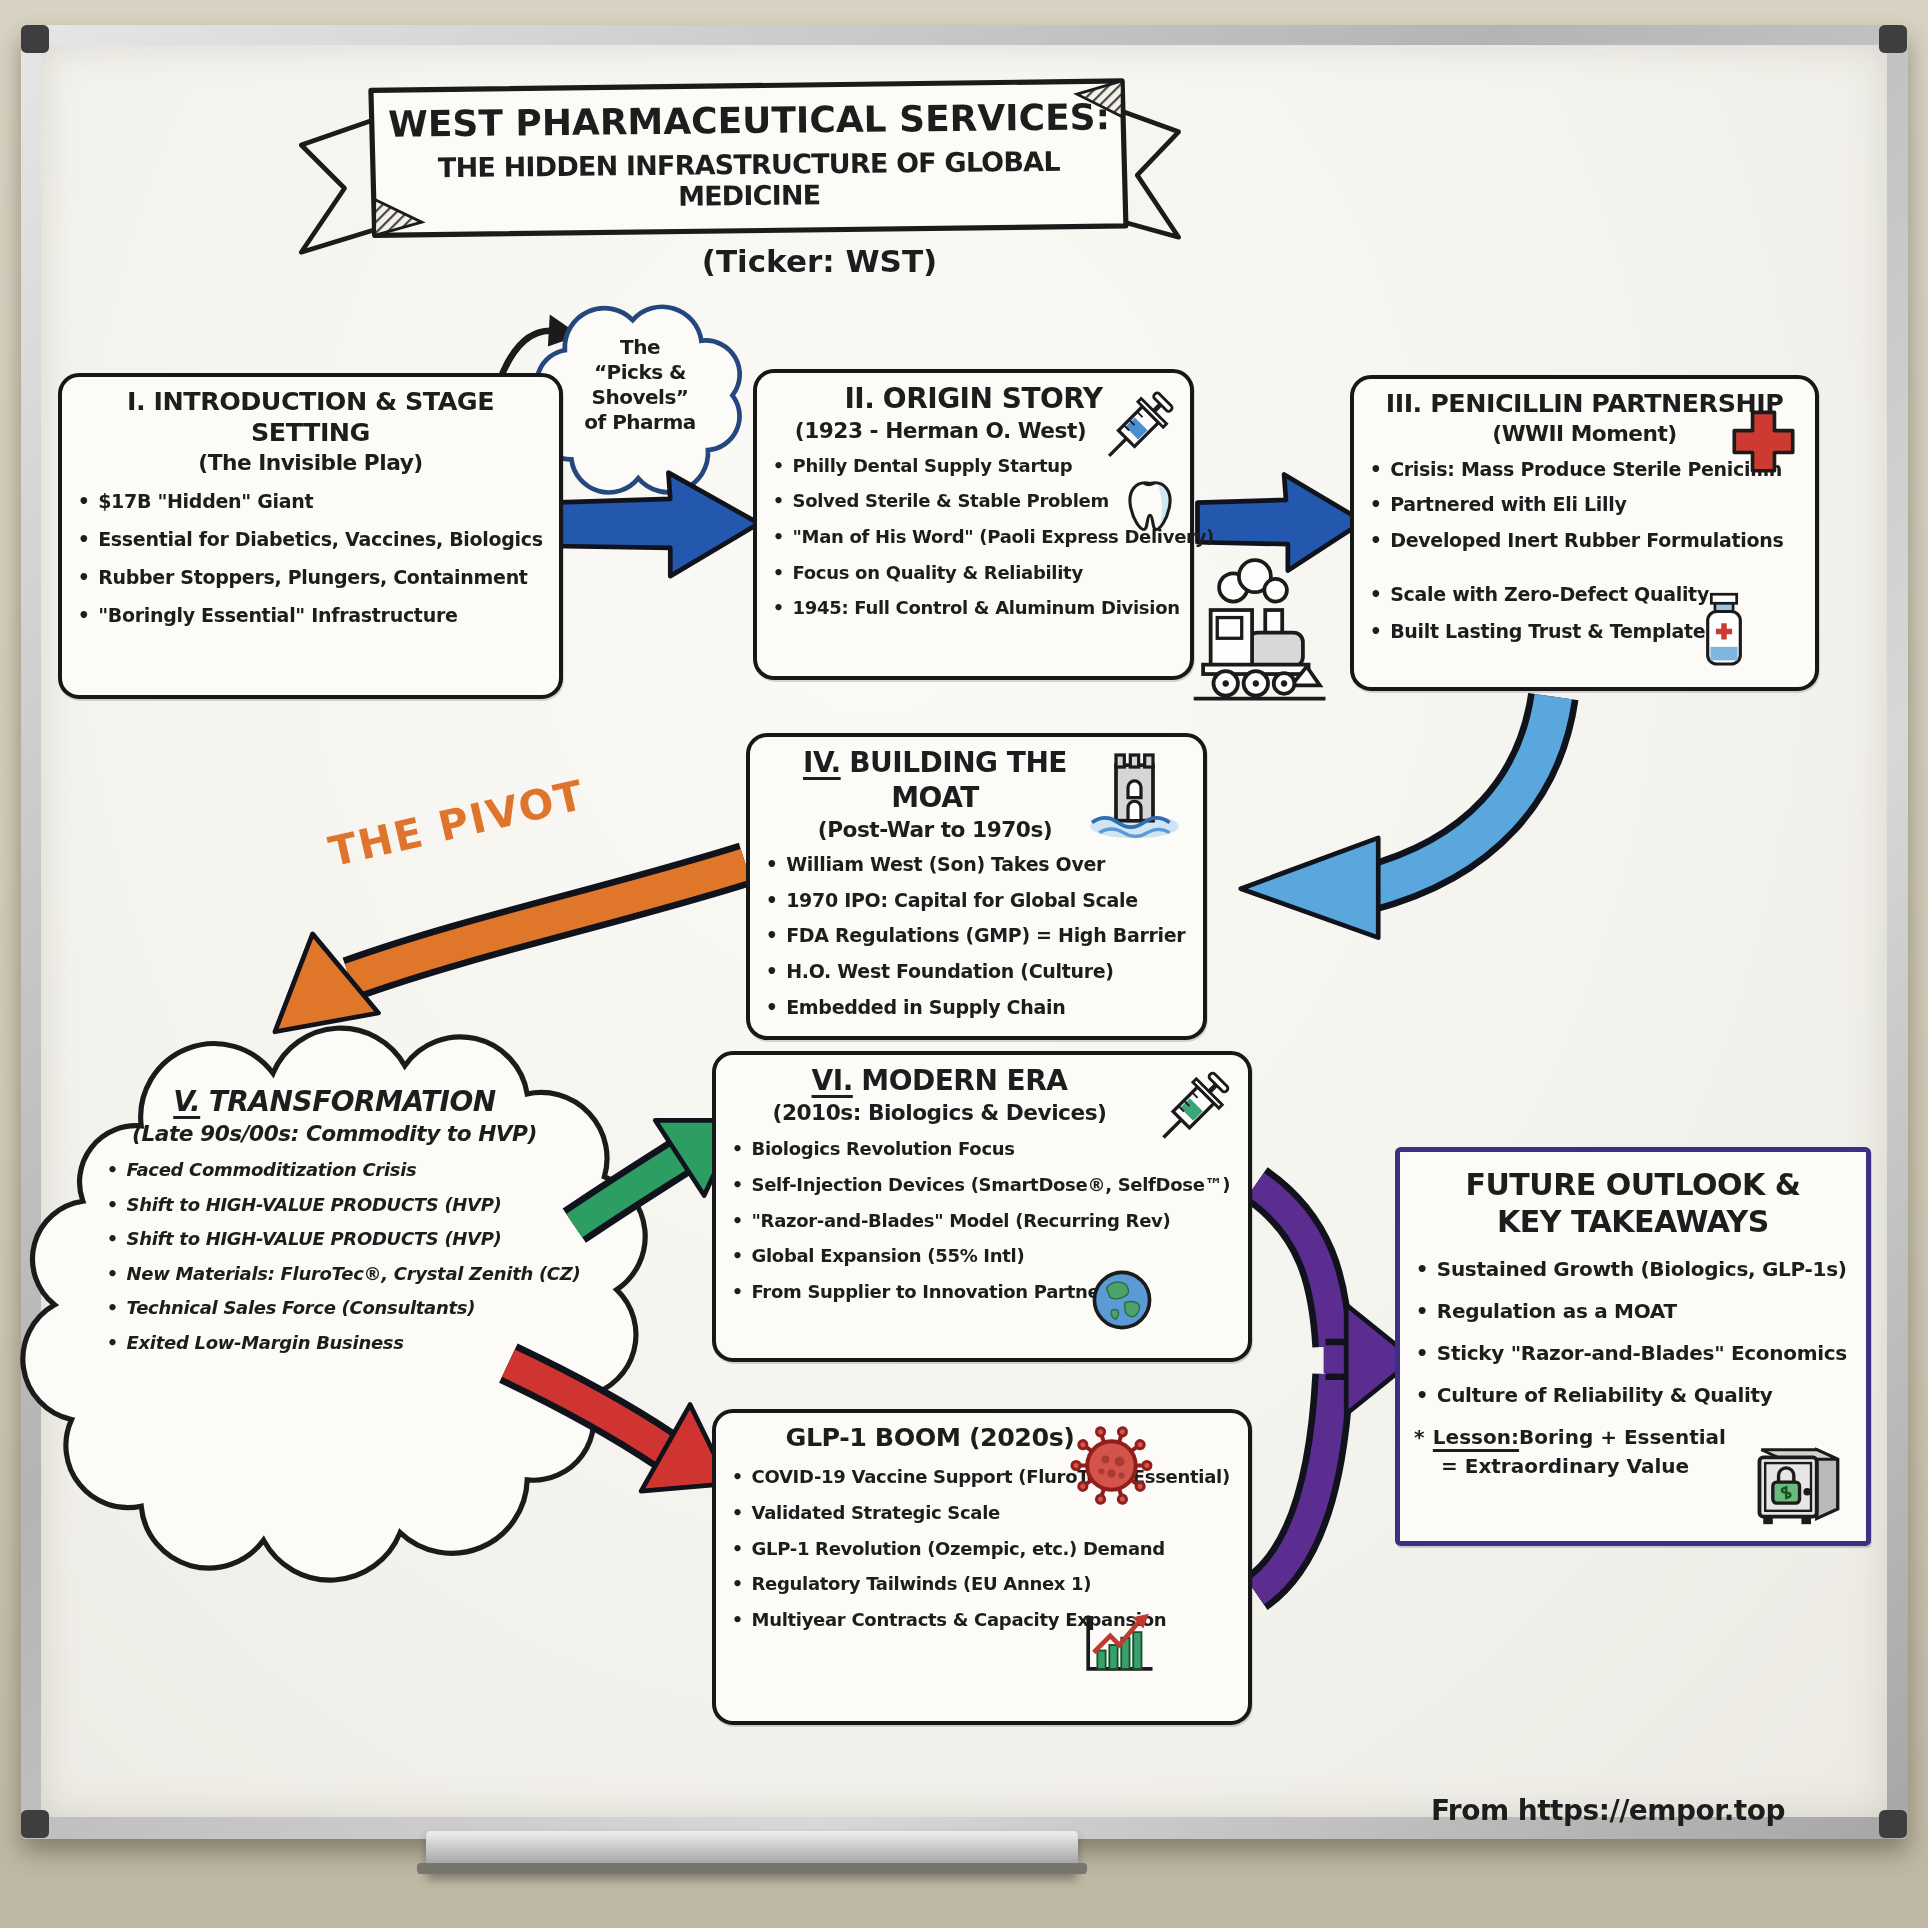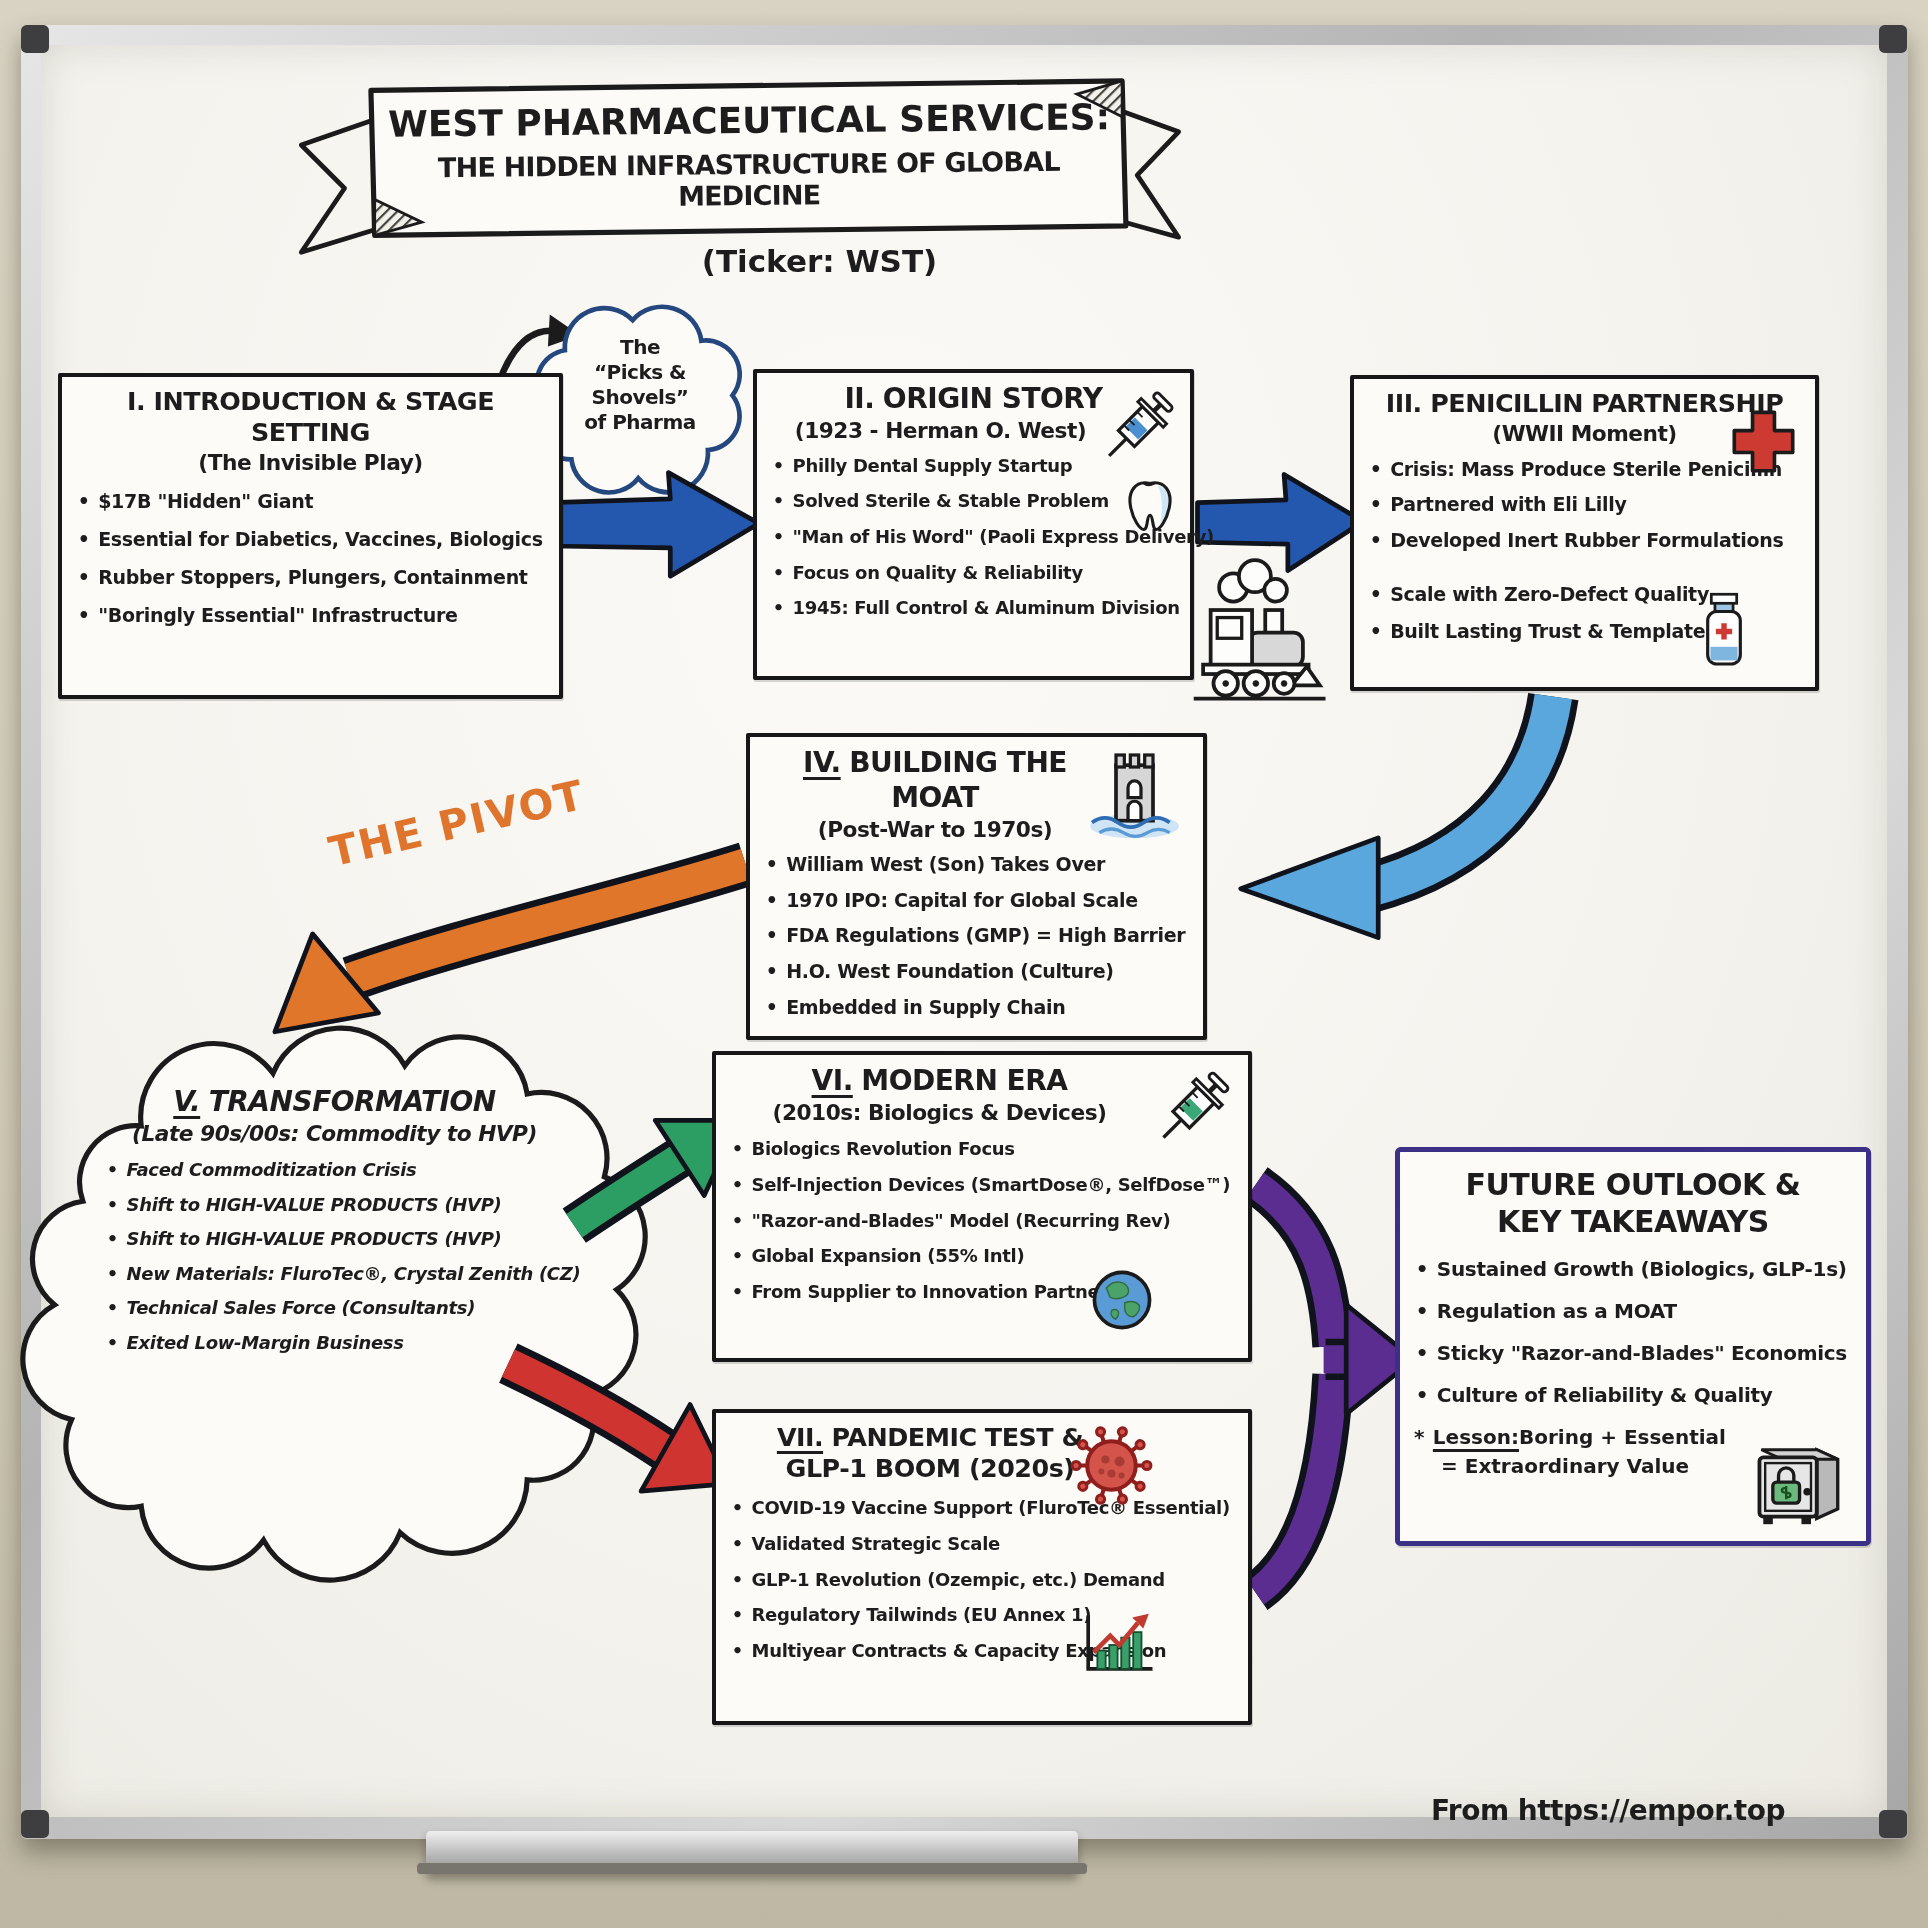--- a/index.html
+++ b/index.html
@@ -25,21 +25,21 @@
   .tray{
     position:absolute;left:426px;top:1831px;width:652px;height:43px;z-index:3;
     background:linear-gradient(180deg,#efefef,#b9b9b9 55%,#8f8f8f);
     border-radius:4.7px;box-shadow:0 5.6px 8.5px rgba(50,45,35,.4);
   }
   .tray::after{content:"";position:absolute;left:-9.4px;top:32px;width:670px;height:11.3px;
     background:#77756e;border-radius:3.8px;}
   svg.overlay{position:absolute;left:0;top:0;z-index:1;}
   .panel{
     position:absolute;z-index:2;box-sizing:border-box;
-    background:#fcfbf7;border:4.7px solid #171717;border-radius:2px;
+    background:#fcfbf7;border:4.7px solid #171717;border-radius:21px;
     padding:9.4px 13px;box-shadow:0.9px 1.9px 0 rgba(0,0,0,.15);
   }
   .panel.future{border:5.6px solid #3b2f86;border-radius:5.6px;padding-top:15px;}
   .ptitle{text-align:center;font-size:28px;letter-spacing:-0.5px;line-height:1.22;}
   .ptitle.t27{font-size:25.4px;}
   .psub{text-align:center;font-size:21.7px;letter-spacing:-0.5px;margin-top:1.9px;}
   .has-right-icon .ptitle,.has-right-icon .psub{padding-right:83px;}
   .num{margin-right:8.5px;}
   .u{text-decoration:underline;text-underline-offset:4.7px;text-decoration-thickness:2.8px;}
   .bullets{margin-top:15px;}
@@ -355,21 +355,20 @@
   </svg>
   <svg class="icon" style="right:92px;bottom:24.5px;" width="68" height="68" viewBox="0 0 74 74">
     <circle cx="37" cy="37" r="30" fill="#5b9bd5" stroke="#1b1b1b" stroke-width="4"></circle>
     <path d="M20,24 C28,14 42,16 44,26 C46,34 30,38 24,34 Z" fill="#4ba36a" stroke="#2c6b42" stroke-width="1.5"></path>
     <path d="M40,40 C52,36 60,42 54,51 C49,59 40,54 40,46 Z" fill="#4ba36a" stroke="#2c6b42" stroke-width="1.5"></path>
     <path d="M26,48 C33,45 36,52 30,58 C25,56 24,51 26,48 Z" fill="#4ba36a" stroke="#2c6b42" stroke-width="1.5"></path>
   </svg>
 </div>
 
 <div class="panel f19" style="left:712px;top:1409px;width:540px;height:316px;">
-  <div class="ptitle t27" style="padding-right:104px;"><span class="num u">VII.</span><span>PANDEMIC TEST &amp;</span></div>
   <div class="ptitle t27" style="padding-right:104px;">GLP-1 BOOM (2020s)</div>
   <div class="bullets" style="margin-top:13px;">
     <div class="bullet" style="margin-bottom:14px;">
         <span>COVID-19 Vaccine Support (FluroTec® Essential)</span>
       </div>
     <div class="bullet" style="margin-bottom:14px;">
         <span>Validated Strategic Scale</span>
       </div>
     <div class="bullet" style="margin-bottom:14px;">
         <span>GLP-1 Revolution (Ozempic, etc.) Demand</span>

